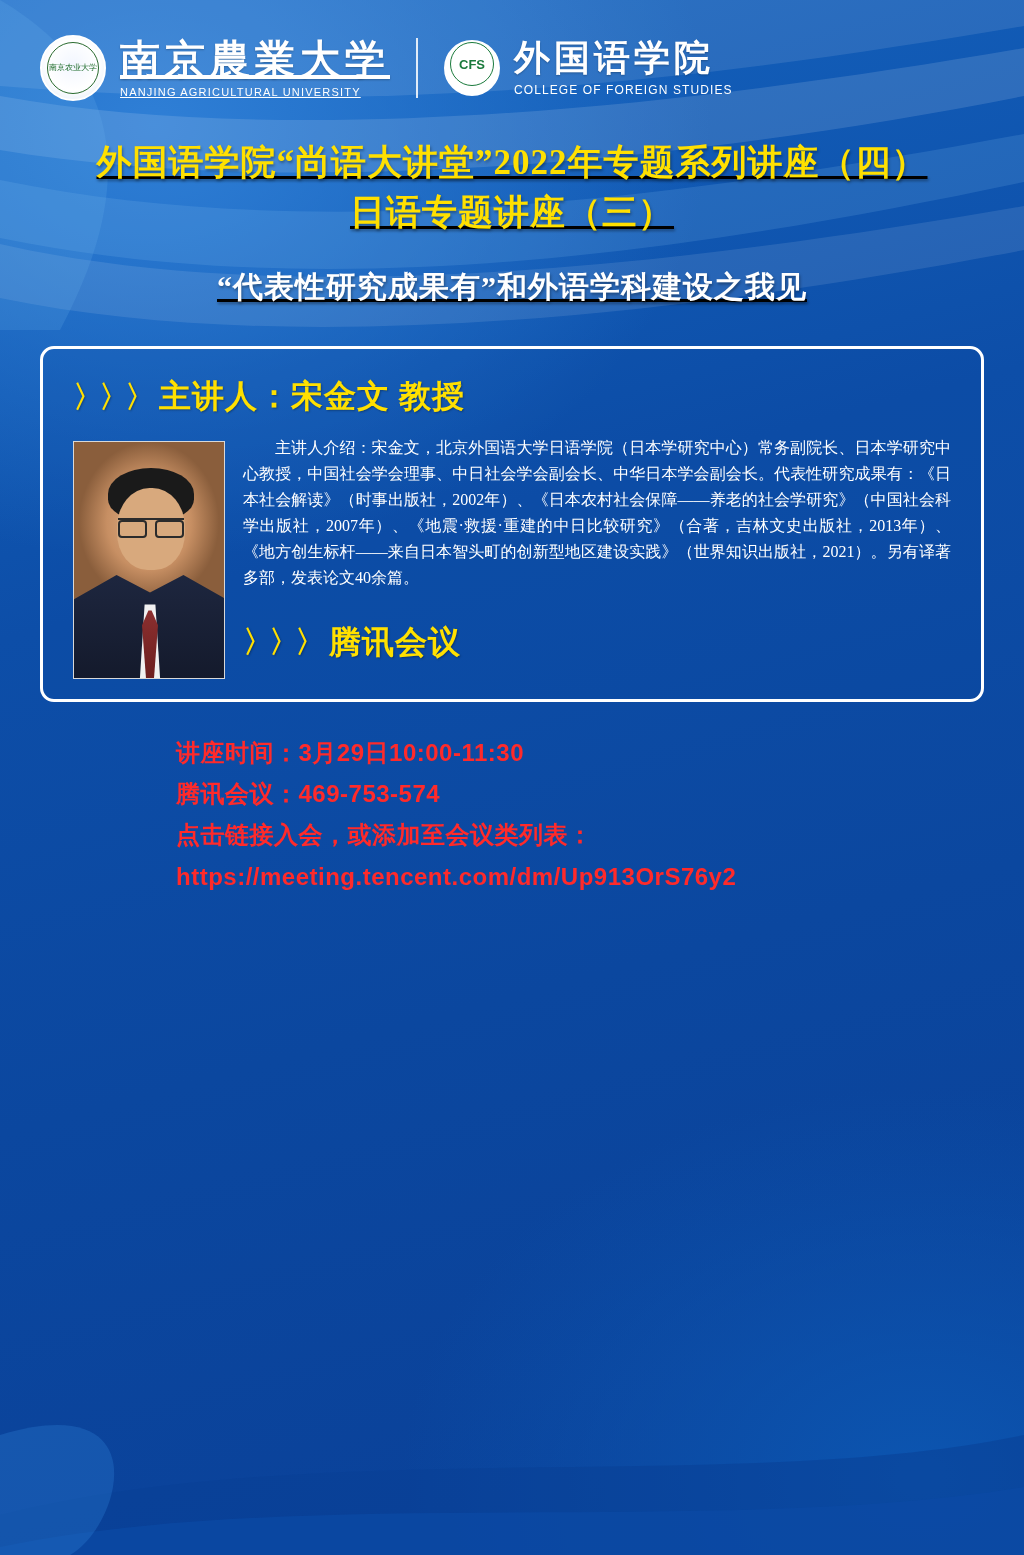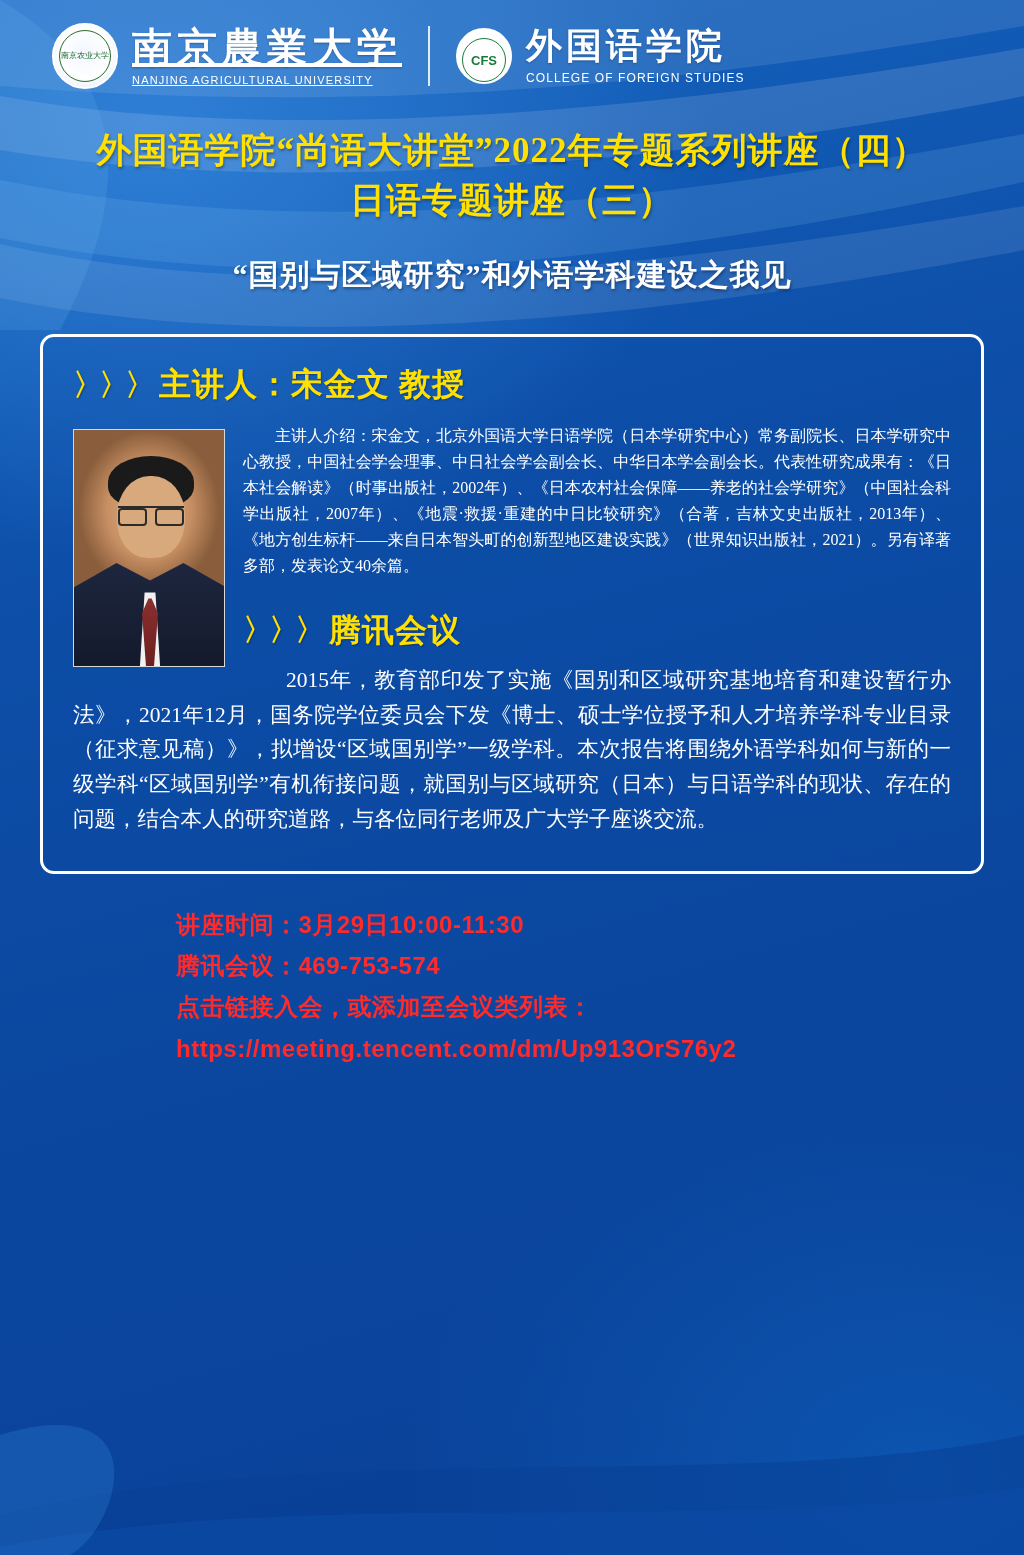--- a/index.html
+++ b/index.html
@@ -33,22 +33,23 @@
   }
   .swoosh-bottom {
     bottom: 0; left: 0; width: 1024px; height: 420px;
   }
   
   .header {
     position: relative;
     height: 112px;
     display: flex;
     align-items: center;
-    padding-left: 52px;
+    padding-left: 40px;
     z-index: 5;
+    margin-top: 12px;
   }
   .logo-block {
     display: flex;
     align-items: center;
   }
   .nau-seal {
     width: 66px; height: 66px;
     border-radius: 50%;
     background: radial-gradient(circle at 50% 45%, #f2f6ff 0%, #ffffff 55%, #dbe7f5 100%);
     border: 2px solid #ffffff;
@@ -92,21 +93,21 @@
     width: 2px;
     height: 60px;
     background: rgba(255,255,255,.85);
     margin: 0 26px;
   }
   .cfs-seal {
     width: 56px; height: 56px;
     border-radius: 50%;
     background: #ffffff;
     border: 2px solid #ffffff;
-    display: flex; align-items: flex-end; justify-content: center;
+    display: flex; align-items: flex-start; justify-content: center;
     box-sizing: border-box;
   }
   .cfs-seal .cfs-inner {
     width: 44px; height: 44px;
     border-radius: 50%;
     border: 1px solid #1a7a3c;
     background: #ffffff;
     display: flex; align-items: center; justify-content: center;
     font-size: 13px;
     font-weight: bold;
@@ -131,20 +132,21 @@
     letter-spacing: 1.1px;
     font-family: "Liberation Sans", sans-serif;
     margin-top: 4px;
   }
   
   .titles {
     position: relative;
     z-index: 5;
     text-align: center;
     margin-top: 14px;
+    text-decoration: underline;
   }
   .title-main {
     color: #ffe000;
     font-size: 35px;
     font-weight: bold;
     line-height: 1.42;
     letter-spacing: 1px;
     text-shadow: 1px 2px 3px rgba(0,0,0,.35);
     font-family: "Liberation Serif", serif;
   }
@@ -314,21 +316,21 @@
       <div class="cfs-name">
         <div class="cfs-cn">外国语学院</div>
         <div class="cfs-en">COLLEGE OF FOREIGN STUDIES</div>
       </div>
     </div>
   </div>
 
   <div class="titles">
     <div class="title-main">外国语学院“尚语大讲堂”2022年专题系列讲座（四）</div>
     <div class="title-main">日语专题讲座（三）</div>
-    <div class="title-sub">“国别与区域研究”和外语学科建设之我见</div>
+    <div class="title-sub">“代表性研究成果有”和外语学科建设之我见</div>
   </div>
 
   <div class="card">
 
     <div class="section-head">
       <span class="chev">〉〉〉</span>
       <span>主讲人：宋金文 教授</span>
     </div>
 
     <div class="speaker-block">
@@ -341,23 +343,20 @@
         <div class="glasses"></div>
       </div>
       <span class="indent">主讲人介绍：宋金文，北京外国语大学日语学院（日本学研究中心）常务副院长、日本学研究中心教授，中国社会学会理事、中日社会学会副会长、中华日本学会副会长。代表性研究成果有：《日本社会解读》（时事出版社，2002年）、《日本农村社会保障——养老的社会学研究》（中国社会科学出版社，2007年）、《地震·救援·重建的中日比较研究》（合著，吉林文史出版社，2013年）、《地方创生标杆——来自日本智头町的创新型地区建设实践》（世界知识出版社，2021）。另有译著多部，发表论文40余篇。</span>
     </div>
 
     <div class="section-head second">
       <span class="chev">〉〉〉</span>
       <span>腾讯会议</span>
     </div>
 
-    <div class="abstract-block">
-      <span class="indent">2015年，教育部印发了实施《国别和区域研究基地培育和建设暂行办法》，2021年12月，国务院学位委员会下发《博士、硕士学位授予和人才培养学科专业目录（征求意见稿）》，拟增设“区域国别学”一级学科。本次报告将围绕外语学科如何与新的一级学科“区域国别学”有机衔接问题，就国别与区域研究（日本）与日语学科的现状、存在的问题，结合本人的研究道路，与各位同行老师及广大学子座谈交流。</span>
-    </div>
 
   </div>
 
   <div class="footer">
     <span class="line">讲座时间：3月29日10:00-11:30</span>
     <span class="line">腾讯会议：469-753-574</span>
     <span class="line">点击链接入会，或添加至会议类列表：</span>
     <span class="line">https://meeting.tencent.com/dm/Up913OrS76y2</span>
   </div>
 

